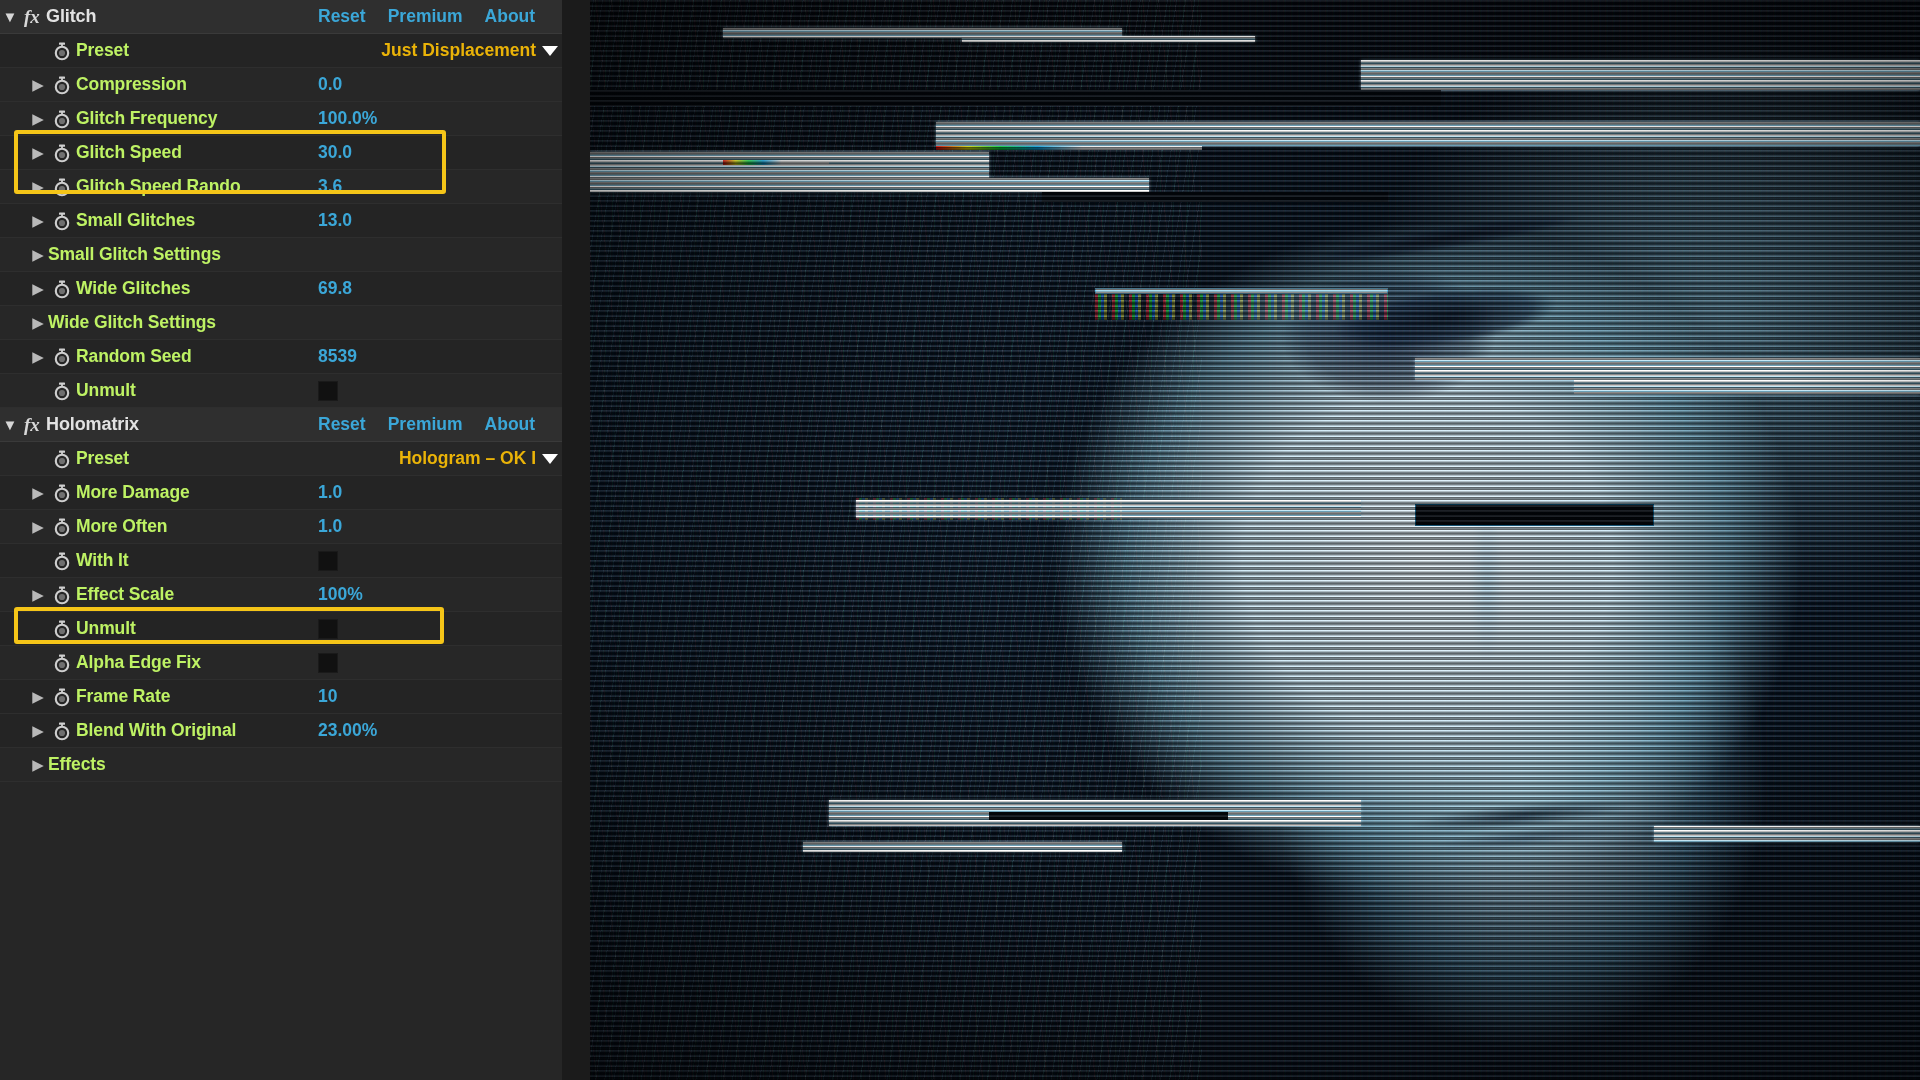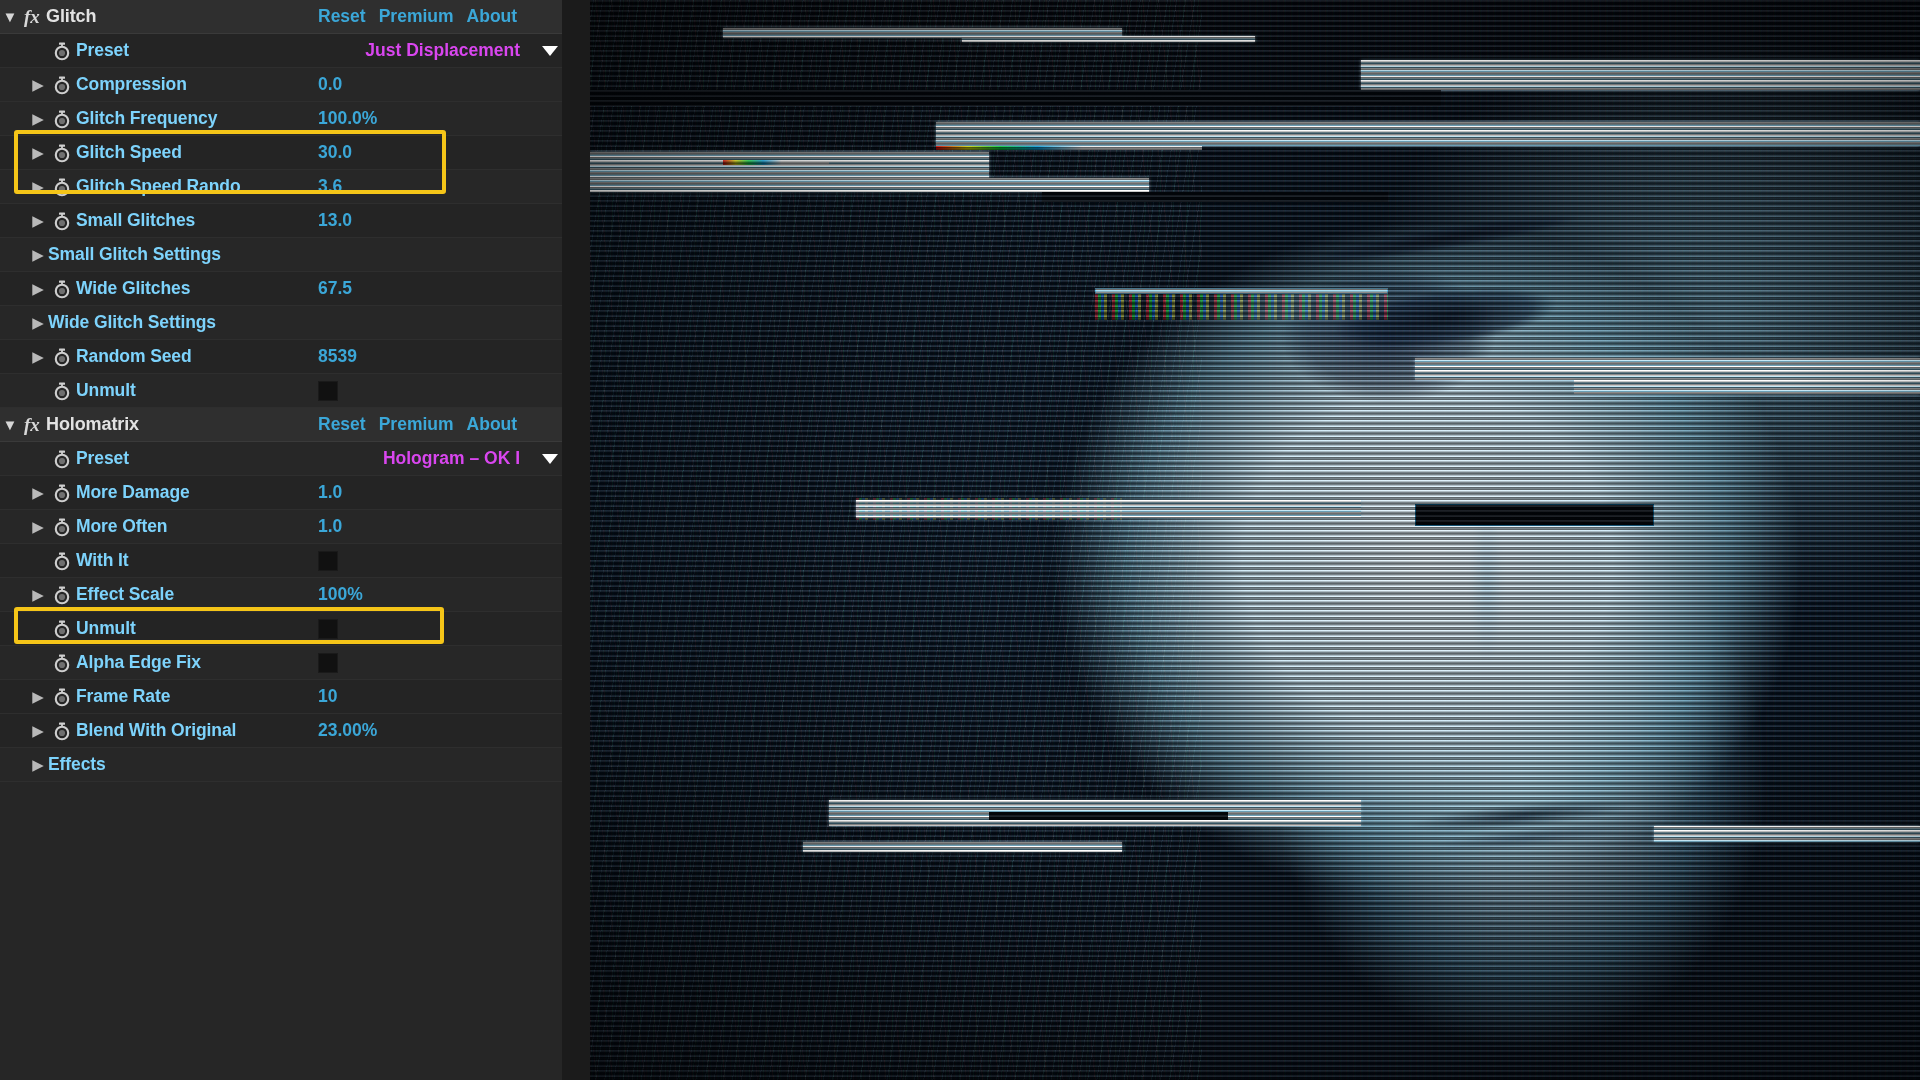--- a/index.html
+++ b/index.html
@@ -47,21 +47,21 @@
     text-align: left; padding-left: 4px;
   }
 
   .stopwatch {
     width: 28px; flex: 0 0 28px;
     display: flex; align-items: center; justify-content: center;
   }
   .sw-svg { display:block; }
 
   .label {
-    color: #7dd3fc;
+    color: #bef264;
     font-size: 17.5px;
     font-weight: bold;
     letter-spacing: -0.1px;
     white-space: nowrap;
     flex: 0 0 auto;
   }
   .row.fxhead .label { color: #e2e2e2; font-size: 18px; }
 
   .valcell {
     position: absolute;
@@ -69,22 +69,22 @@
     right: 0;
     display: flex; align-items: center;
     overflow: hidden;
   }
   .value {
     color: #3ba7d8;
     font-size: 17.5px; font-weight: bold;
     white-space: nowrap;
   }
   .value.white {
-    color: #d946ef;
-    position: absolute; right: 42px;
+    color: #eab308;
+    position: absolute; right: 26px;
     text-align: right;
   }
   .swatch {
     width: 20px; height: 20px;
     background: #111111;
     border: 1px solid #1a1a1a;
   }
   .checkmark {
     color: #ffffff; font-size: 21px; font-weight: bold;
     line-height: 1;
@@ -92,21 +92,21 @@
   .caret-dn {
     position: absolute; right: 4px; top: 50%;
     transform: translateY(-50%);
     width: 0; height: 0;
     border-left: 8px solid transparent;
     border-right: 8px solid transparent;
     border-top: 10px solid #ffffff;
   }
   .hdrlinks {
     position: absolute; left: 318px; top: 0; bottom: 0;
-    display: flex; align-items: center; gap: 13px;
+    display: flex; align-items: center; gap: 22px;
     white-space: nowrap;
   }
   .hdrlink {
     color: #3ba7d8; font-size: 17.5px; font-weight: bold;
     cursor: pointer;
   }
 
   
   .hl {
     position: absolute;
@@ -378,21 +378,21 @@
           <span class="stopwatch">
             <svg class="sw-svg" width="20" height="20" viewBox="0 0 20 20">
               <rect x="7" y="1.5" width="6" height="2.3" rx="0.6" fill="#cfcfcf"></rect>
               <rect x="9.1" y="3" width="1.8" height="2" fill="#cfcfcf"></rect>
               <circle cx="10" cy="12" r="6.2" fill="none" stroke="#cfcfcf" stroke-width="2.1"></circle>
               <circle cx="10" cy="12" r="3.1" fill="#6f6f6f"></circle>
             </svg>
           </span>
           <span class="label">Wide Glitches</span>
           <span class="valcell">
-            <span class="value">67.5</span>
+            <span class="value">69.8</span>
           </span>
         </div>
         <div class="row">
           <span class="twisty" style="margin-left:28px">▶</span>
           <span class="label">Wide Glitch Settings</span>
         </div>
         <div class="row alt">
           <span class="twisty" style="margin-left:28px">▶</span>
           <span class="stopwatch">
             <svg class="sw-svg" width="20" height="20" viewBox="0 0 20 20">

